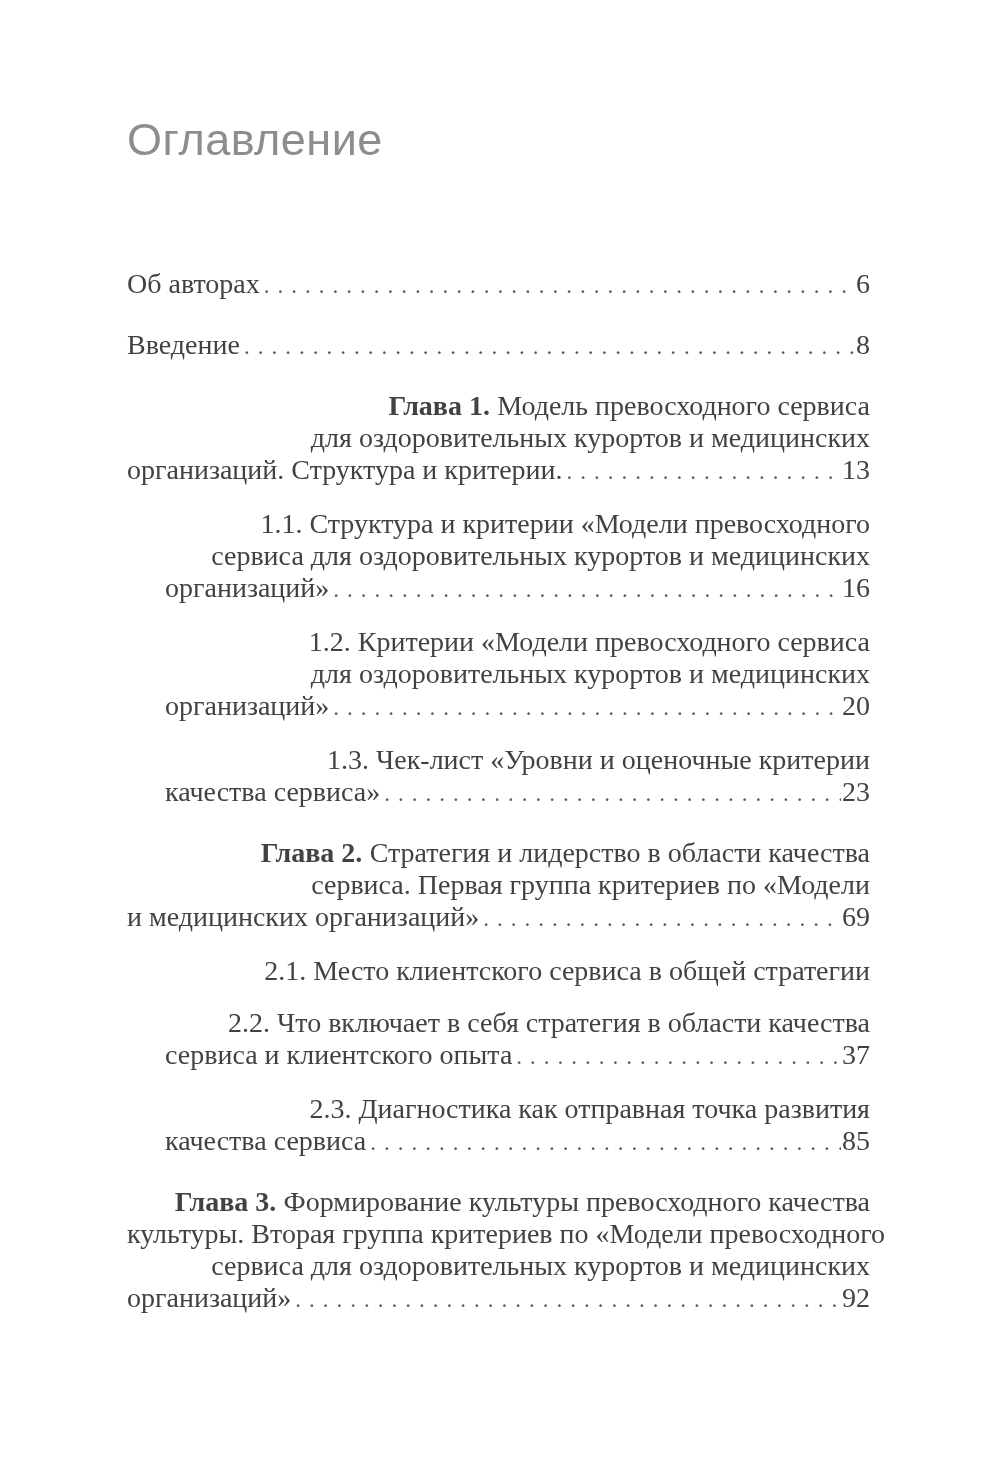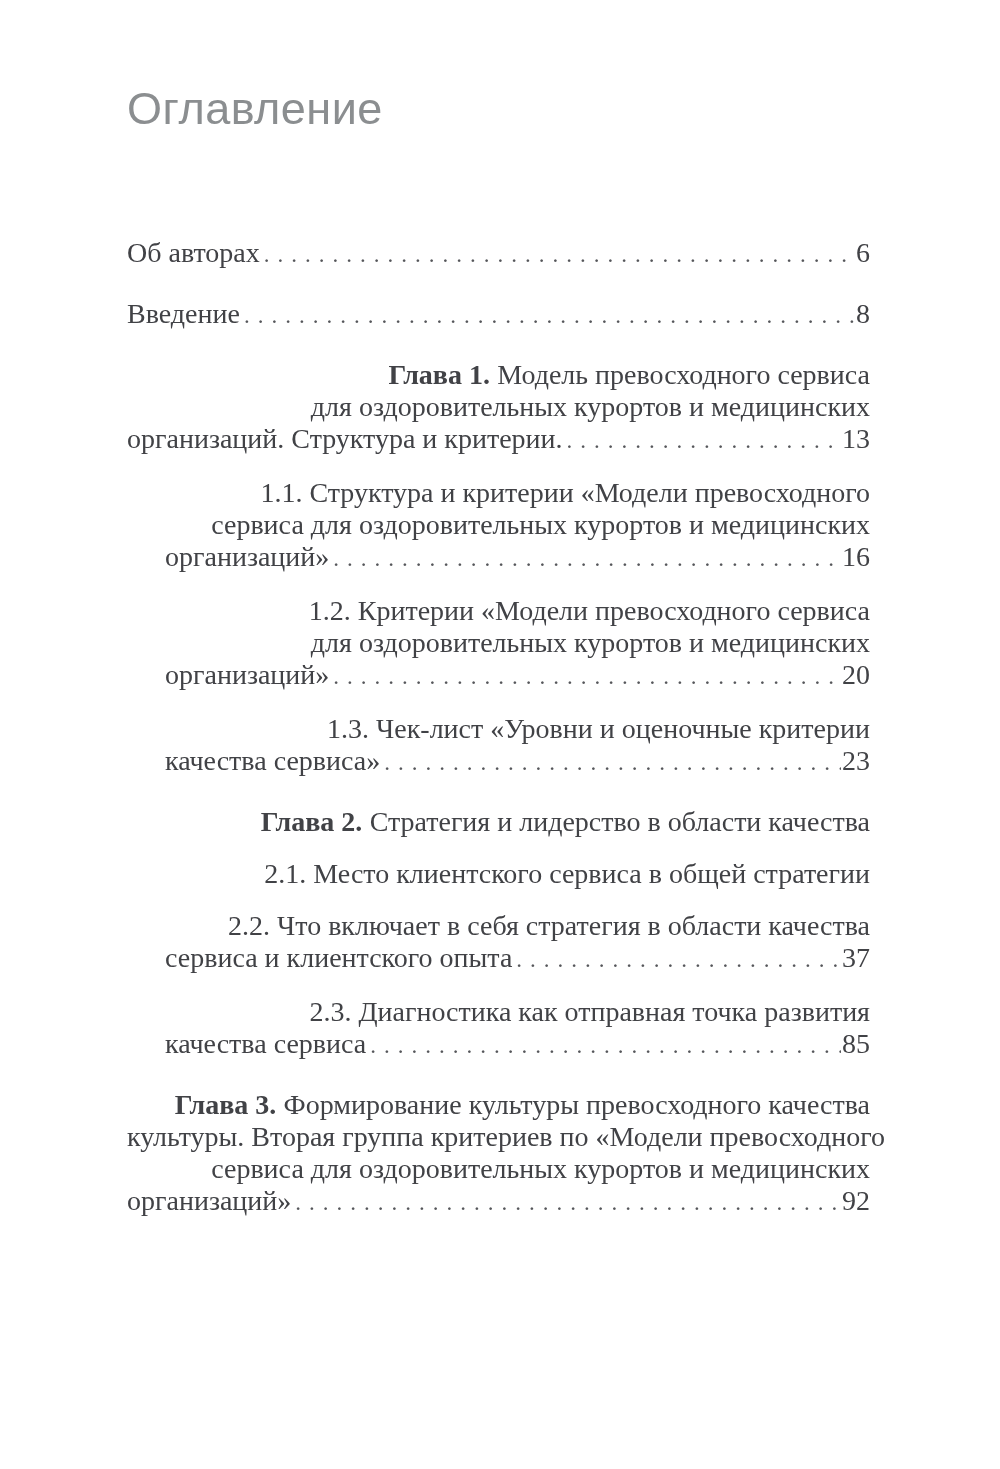--- a/index.html
+++ b/index.html
@@ -18,21 +18,21 @@
     padding: 0 130px 0 127px;
     box-sizing: border-box;
   }
   .title {
     font-family: "Liberation Sans", sans-serif;
     font-size: 45px;
     font-weight: 400;
     letter-spacing: 0.5px;
     color: #8b8e90;
     margin: 0;
-    padding-top: 83px;
+    padding-top: 114px;
     line-height: 52px;
   }
   .toc {
     margin-top: 102px;
   }
   .entry {
     font-size: 28px;
     line-height: 32px;
     margin-top: 27px;
   }
@@ -126,20 +126,26 @@
       <div class="entry sub">
         <div class="tline">1.3. Чек-лист «Уровни и оценочные критерии</div>
         <div class="lline">
           <span class="ltext">качества сервиса»</span>
           <span class="leader"></span>
           <span class="pageno">23</span>
         </div>
       </div>
       <div class="entry">
         <div class="tline"><span class="prefix">Глава 2.</span><span>Стратегия и лидерство в области качества</span></div>
+        <div class="tline">сервиса. Первая группа критериев по «Модели</div>
+        <div class="lline">
+          <span class="ltext">и медицинских организаций»</span>
+          <span class="leader"></span>
+          <span class="pageno">69</span>
+        </div>
       </div>
       <div class="entry sub">
         <div class="tline">2.1. Место клиентского сервиса в общей стратегии</div>
       </div>
       <div class="entry sub">
         <div class="tline">2.2. Что включает в себя стратегия в области качества</div>
         <div class="lline">
           <span class="ltext">сервиса и клиентского опыта</span>
           <span class="leader"></span>
           <span class="pageno">37</span>

